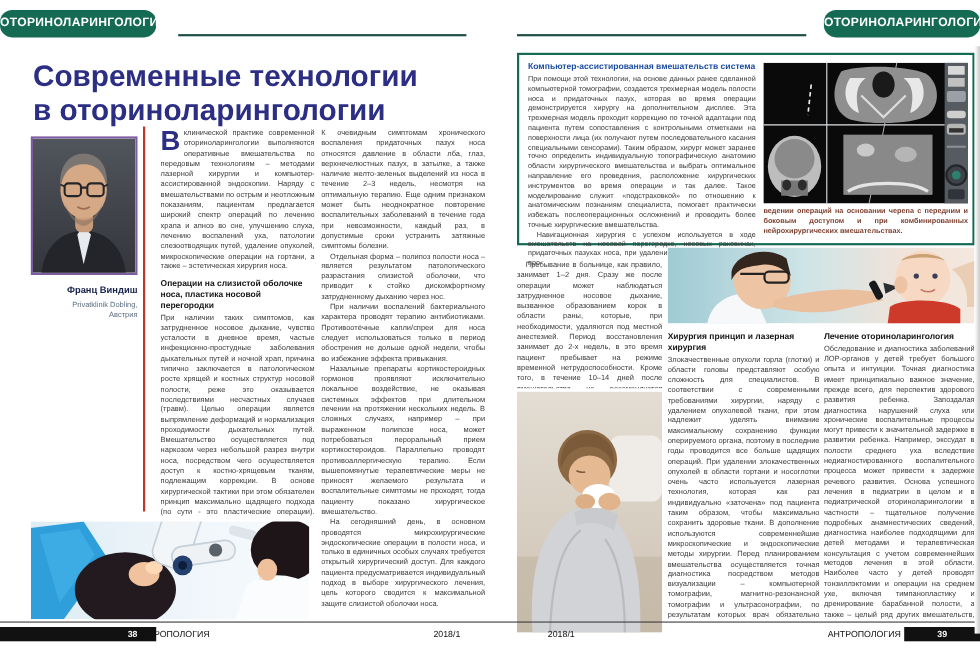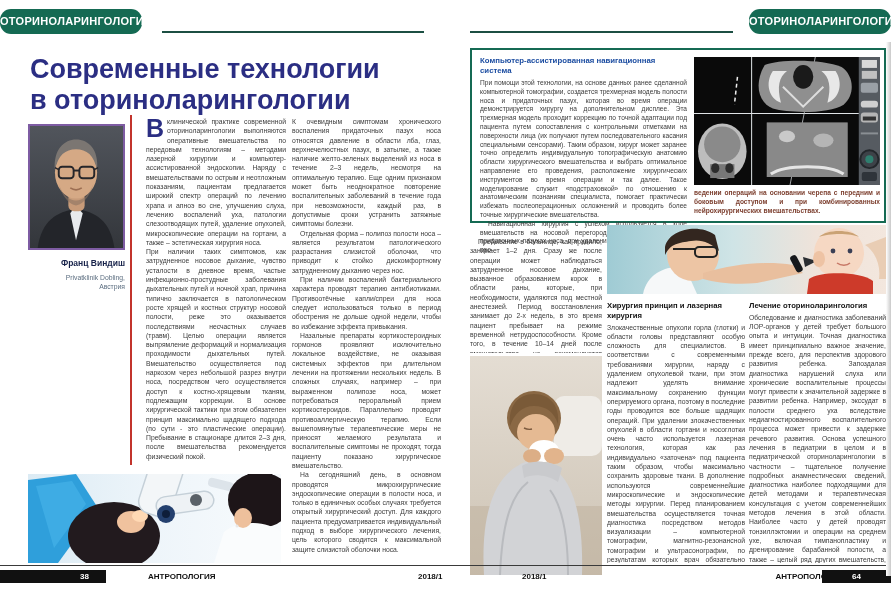--- a/index.html
+++ b/index.html
@@ -60,24 +60,24 @@
 
   .photo-otoscope { position:absolute; left:607px; top:225px; width:279px; height:69px; }
   #colA { left:607px; top:301px; width:138px; height:262px; }
   #colB { left:749px; top:301px; width:137px; height:262px; }
   .photo-nose { position:absolute; left:470px; top:356px; width:132px; height:219px; }
 
   
   .frule { position:absolute; top:565px; left:0; width:891px; height:1px; background:#3a3a3a; }
   .fbar { position:absolute; top:570px; height:13px; background:#111; color:#fff;
           font-size:8px; font-weight:bold; line-height:13px; }
-  .fbar-left  { left:0; width:106px; text-align:right; padding-right:17px; }
+  .fbar-left  { left:0; width:142px; text-align:right; padding-right:17px; }
   .fbar-right { left:822px; width:69px; text-align:center; }
   .ftext { position:absolute; top:570px; height:13px; line-height:13px; font-size:8px;
-           font-weight:bold; color:#111;margin-left:24px; }
+           font-weight:normal; color:#111; }
   .journal-left { left:124px; }
   .issue-left   { left:394px; }
   .issue-right  { left:498px; }
   .journal-right{ left:745px; width:74px; text-align:right; }
 
   
   .page-edge { position:absolute; right:0; top:42px; width:5px; height:534px;
                background:linear-gradient(to right,#ffffff,#c9c9c9); }
 </style>
 </head>
@@ -117,20 +117,21 @@
   </div>
   <div class="author-name">Франц Виндиш</div>
   <div class="author-affil">
     <div>Privatklinik Dobling,</div>
     <div>Австрия</div>
   </div>
   <div class="redline"></div>
 
   <div class="col" id="col1">
     <p><span class="dropcap">В</span><span>клинической практике современной оториноларингологии выполняются оперативные вмешательства по передовым технологиям – методами лазерной хирургии и компьютер-ассистированной эндоскопии. Наряду с вмешательствами по острым и неотложным показаниям, пациентам предлагается широкий спектр операций по лечению храпа и апноэ во сне, улучшению слуха, лечению воспалений уха, патологии слезоотводящих путей, удаление опухолей, микроскопические операции на гортани, а также – эстетическая хирургия носа.</span></p>
+    <div class="colhead">Операции на слизистой оболочке носа, пластика носовой перегородки</div>
     <p>При наличии таких симптомов, как затрудненное носовое дыхание, чувство усталости в дневное время, частые инфекционно-простудные заболевания дыхательных путей и ночной храп, причина типично заключается в патологическом росте хрящей и костных структур носовой полости, реже это оказывается последствиями несчастных случаев (травм). Целью операции является выпрямление деформаций и нормализация проходимости дыхательных путей. Вмешательство осуществляется под наркозом через небольшой разрез внутри носа, посредством чего осуществляется доступ к костно-хрящевым тканям, подлежащим коррекции. В основе хирургической тактики при этом обязателен принцип максимально щадящего подхода (по сути - это пластические операции). Пребывание в стационаре длится 2–3 дня, после вмешательства рекомендуется физический покой.</p>
   </div>
 
   <div class="col" id="col2">
     <p>К очевидным симптомам хронического воспаления придаточных пазух носа относятся давление в области лба, глаз, верхнечелюстных пазух, в затылке, а также наличие желто-зеленых выделений из носа в течение 2–3 недель, несмотря на оптимальную терапию. Еще одним признаком может быть неоднократное повторение воспалительных заболеваний в течение года при невозможности, каждый раз, в допустимые сроки устранить затяжные симптомы болезни.</p>
     <p class="ind">Отдельная форма – полипоз полости носа – является результатом патологического разрастания слизистой оболочки, что приводит к стойко дискомфортному затрудненному дыханию через нос.</p>
     <p class="ind">При наличии воспалений бактериального характера проводят терапию антибиотиками. Противоотёчные капли/спреи для носа следует использоваться только в период обострения не дольше одной недели, чтобы во избежание эффекта привыкания.</p>
     <p class="ind">Назальные препараты кортикостероидных гормонов проявляют исключительно локальное воздействие, не оказывая системных эффектов при длительном лечении на протяжении нескольких недель. В сложных случаях, например – при выраженном полипозе носа, может потребоваться пероральный прием кортикостероидов. Параллельно проводят противоаллергическую терапию. Если вышепомянутые терапевтические меры не приносят желаемого результата и воспалительные симптомы не проходят, тогда пациенту показано хирургическое вмешательство.</p>
     <p class="ind">На сегодняшний день, в основном проводятся микрохирургические эндоскопические операции в полости носа, и только в единичных особых случаях требуется открытый хирургический доступ. Для каждого пациента предусматривается индивидуальный подход в выборе хирургического лечения, цель которого сводится к максимальной защите слизистой оболочки носа.</p>
   </div>
@@ -158,21 +159,21 @@
       <rect x="180" y="6" width="26" height="9" rx="4" transform="rotate(14 193 10)" fill="#dde4ea"></rect>
       <ellipse cx="232" cy="26" rx="32" ry="28" fill="#1d1518"></ellipse>
       <path d="M196,58 C210,46 238,46 253,58 L253,89 L186,89 Z" fill="#fafcfd"></path>
       <ellipse cx="215" cy="44" rx="9" ry="10" fill="#eec09c"></ellipse>
       <circle cx="209" cy="52" r="1.5" fill="#e8e8e8"></circle>
     </svg>
   </div>
 
   <div class="navbox">
     <div class="navbox-text">
-      <div class="navbox-head">Компьютер-ассистированная навигационная система</div>
+      <div class="navbox-head">Компьютер-ассистированная вмешательств система</div>
       <div class="navbox-body">
         <p>При помощи этой технологии, на основе данных ранее сделанной компьютерной томографии, создается трехмерная модель полости носа и придаточных пазух, которая во время операции демонстрируется хирургу на дополнительном дисплее. Эта трехмерная модель проходит коррекцию по точной адаптации под пациента путем сопоставления с контрольными отметками на поверхности лица (их получают путем последовательного касания специальными сенсорами). Таким образом, хирург может заранее точно определить индивидуальную топографическую анатомию области хирургического вмешательства и выбрать оптимальное направление его проведения, расположение хирургических инструментов во время операции и так далее. Такое моделирование служит «подстраховкой» по отношению к анатомическим познаниям специалиста, помогает практически избежать послеоперационных осложнений и проводить более точные хирургические вмешательства.</p>
         <p class="ind">Навигационная хирургия с успехом используется в ходе вмешательств на носовой перегородке, носовых раковинах, придаточных пазухах носа, при удалении полипов, а также – при про-</p>
       </div>
     </div>
     <div class="navshot">
       <svg viewBox="0 0 184 129" preserveAspectRatio="none">
         <rect width="184" height="129" fill="#0a0a0a"></rect>
         <rect x="163" y="0" width="21" height="129" fill="#565b61"></rect>
         <rect x="166" y="3" width="15" height="8" fill="#d8d8d8"></rect>
@@ -277,16 +278,16 @@
       <path d="M52,110 C60,104 80,104 92,112 L88,126 C76,118 62,118 54,122 Z" fill="#c9cacd"></path>
     </svg>
   </div>
 
   <div class="frule"></div>
   <div class="fbar fbar-left">38</div>
   <div class="ftext journal-left">АНТРОПОЛОГИЯ</div>
   <div class="ftext issue-left">2018/1</div>
   <div class="ftext issue-right">2018/1</div>
   <div class="ftext journal-right">АНТРОПОЛОГИЯ</div>
-  <div class="fbar fbar-right">64</div>
+  <div class="fbar fbar-right">39</div>
 
   <div class="page-edge"></div>
 </div>
 
 </body></html>

